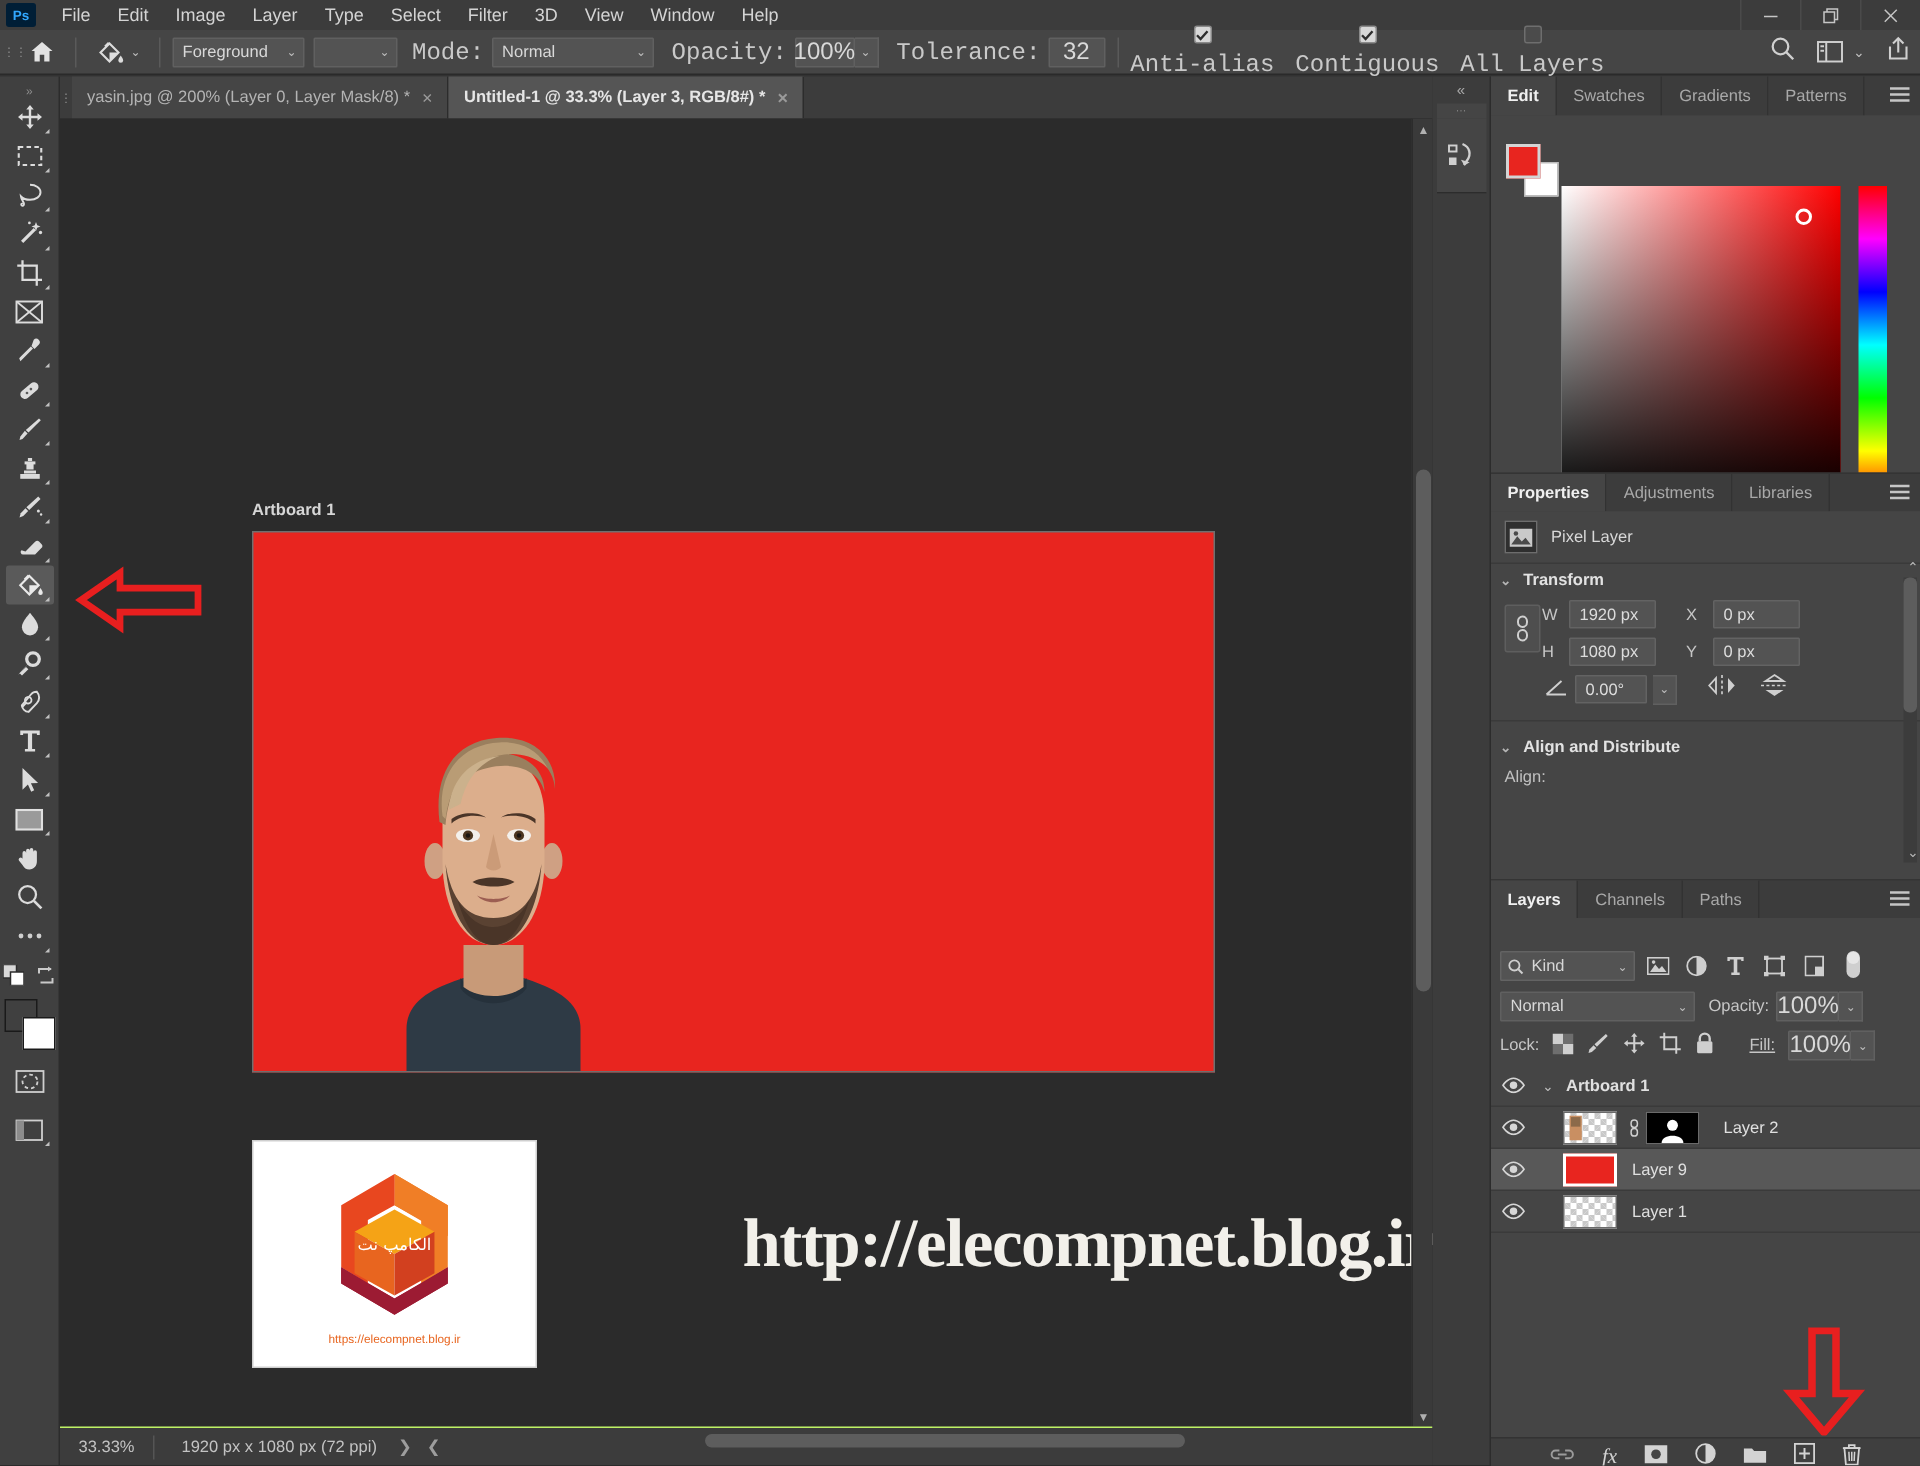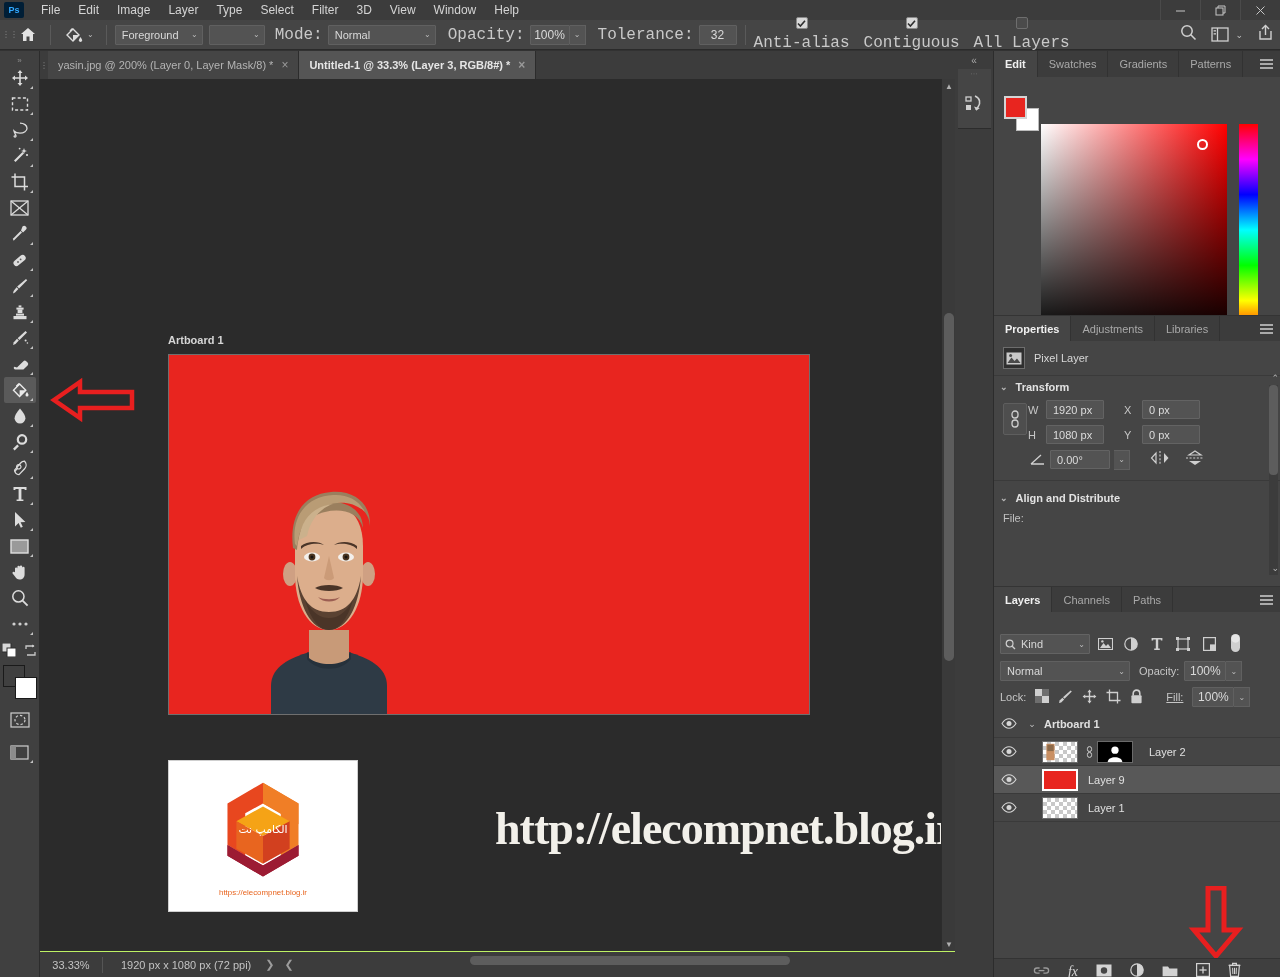--- a/index.html
+++ b/index.html
@@ -45,21 +45,21 @@
   .opt-label { font-size: 16px; color: #c9c9c9; margin-right: 5px; white-space: nowrap; font-family: Liberation Mono, monospace; }
   .combo {
     background: #535353; border: 1px solid #606060; height: 20px;
     display: flex; align-items: center; justify-content: space-between;
     font-size: 11px; color: #d9d9d9; padding: 0 4px 0 6px; border-radius: 1px;
   }
   .combo .caret { margin-left: 6px; font-size: 8px; color:#bdbdbd;}
   .numbox {
     background: #535353; border: 1px solid #606060; height: 20px;
     display:flex; align-items:center; justify-content:center;
-    font-size: 12px; color: #d9d9d9; border-radius:1px;
+    font-size: 16px; color: #d9d9d9; border-radius:1px;
   }
   .spin {
     background: #535353; border: 1px solid #606060; border-left: none; height: 20px;
     width: 16px; display:flex; align-items:center; justify-content:center;
     font-size: 8px; color:#bdbdbd;
   }
   .chkwrap { display:flex; align-items:center; gap:5px; margin-right: 14px; flex-direction: column; }
   .chk { width: 12px; height: 12px; background: #d8d8d8; border:1px solid #8a8a8a; border-radius:2px;
          display:flex; align-items:center; justify-content:center; }
   .chk.off { background: #4b4b4b; border-color:#6e6e6e; }
@@ -729,21 +729,21 @@
           <span class="tinput">1080 px</span>
           <span class="tlabel" style="margin-left:14px;">Y</span>
           <span class="tinput">0 px</span>
         </div>
         <div class="trow" style="padding-left:36px;gap:4px;">
           <span>
             <svg width="16" height="12" viewBox="0 0 16 12">
                 <path d="M1 11 L14 11 M1 11 L11 2" fill="none" stroke="#cfcfcf" stroke-width="1.3"></path>
               </svg>
           </span>
-          <span class="tinput" style="width:60px;text-align:center;">0.00°</span>
+          <span class="tinput" style="width:48px;text-align:center;">0.00°</span>
           <span class="spin">⌄</span>
           <span style="margin-left:16px;">
             <svg width="20" height="14" viewBox="0 0 20 14">
               <line x1="10" y1="0" x2="10" y2="14" stroke="#cfcfcf" stroke-width="1.1" stroke-dasharray="2 1.6"></line>
               <path d="M6 2 L6 12 L1.5 7 Z" fill="none" stroke="#cfcfcf" stroke-width="1.2"></path>
               <path d="M14 2 L14 12 L18.5 7 Z" fill="#cfcfcf"></path>
             </svg>
           </span>
           <span style="margin-left:12px;">
             <svg width="18" height="16" viewBox="0 0 18 16">
@@ -753,21 +753,21 @@
             </svg>
           </span>
         </div>
       </div>
 
       <div style="height:1px;background:#3a3a3a;margin-top:8px;"></div>
       <div class="sec-head" style="margin-top:6px;">
         <span class="chev">⌄</span>
         <span>Align and Distribute</span>
       </div>
-      <div style="font-size:11px;color:#c0c0c0;padding-left:9px;padding-top:4px;">File:</div>
+      <div style="font-size:11px;color:#c0c0c0;padding-left:9px;padding-top:4px;">Align:</div>
 
       <div class="prop-scroll" style="top:44px;height:190px;"></div>
       <div class="prop-thumbbar" style="top:44px;height:90px;"></div>
       <div style="position:absolute;right:1px;top:32px;color:#b8b8b8;font-size:9px;">⌃</div>
       <div style="position:absolute;right:1px;top:222px;color:#b8b8b8;font-size:9px;">⌄</div>
     </div>
 
     <div class="panel-tabs" style="border-top:1px solid #343434;">
       <div class="ptab active">Layers</div>
       <div class="ptab">Channels</div>

